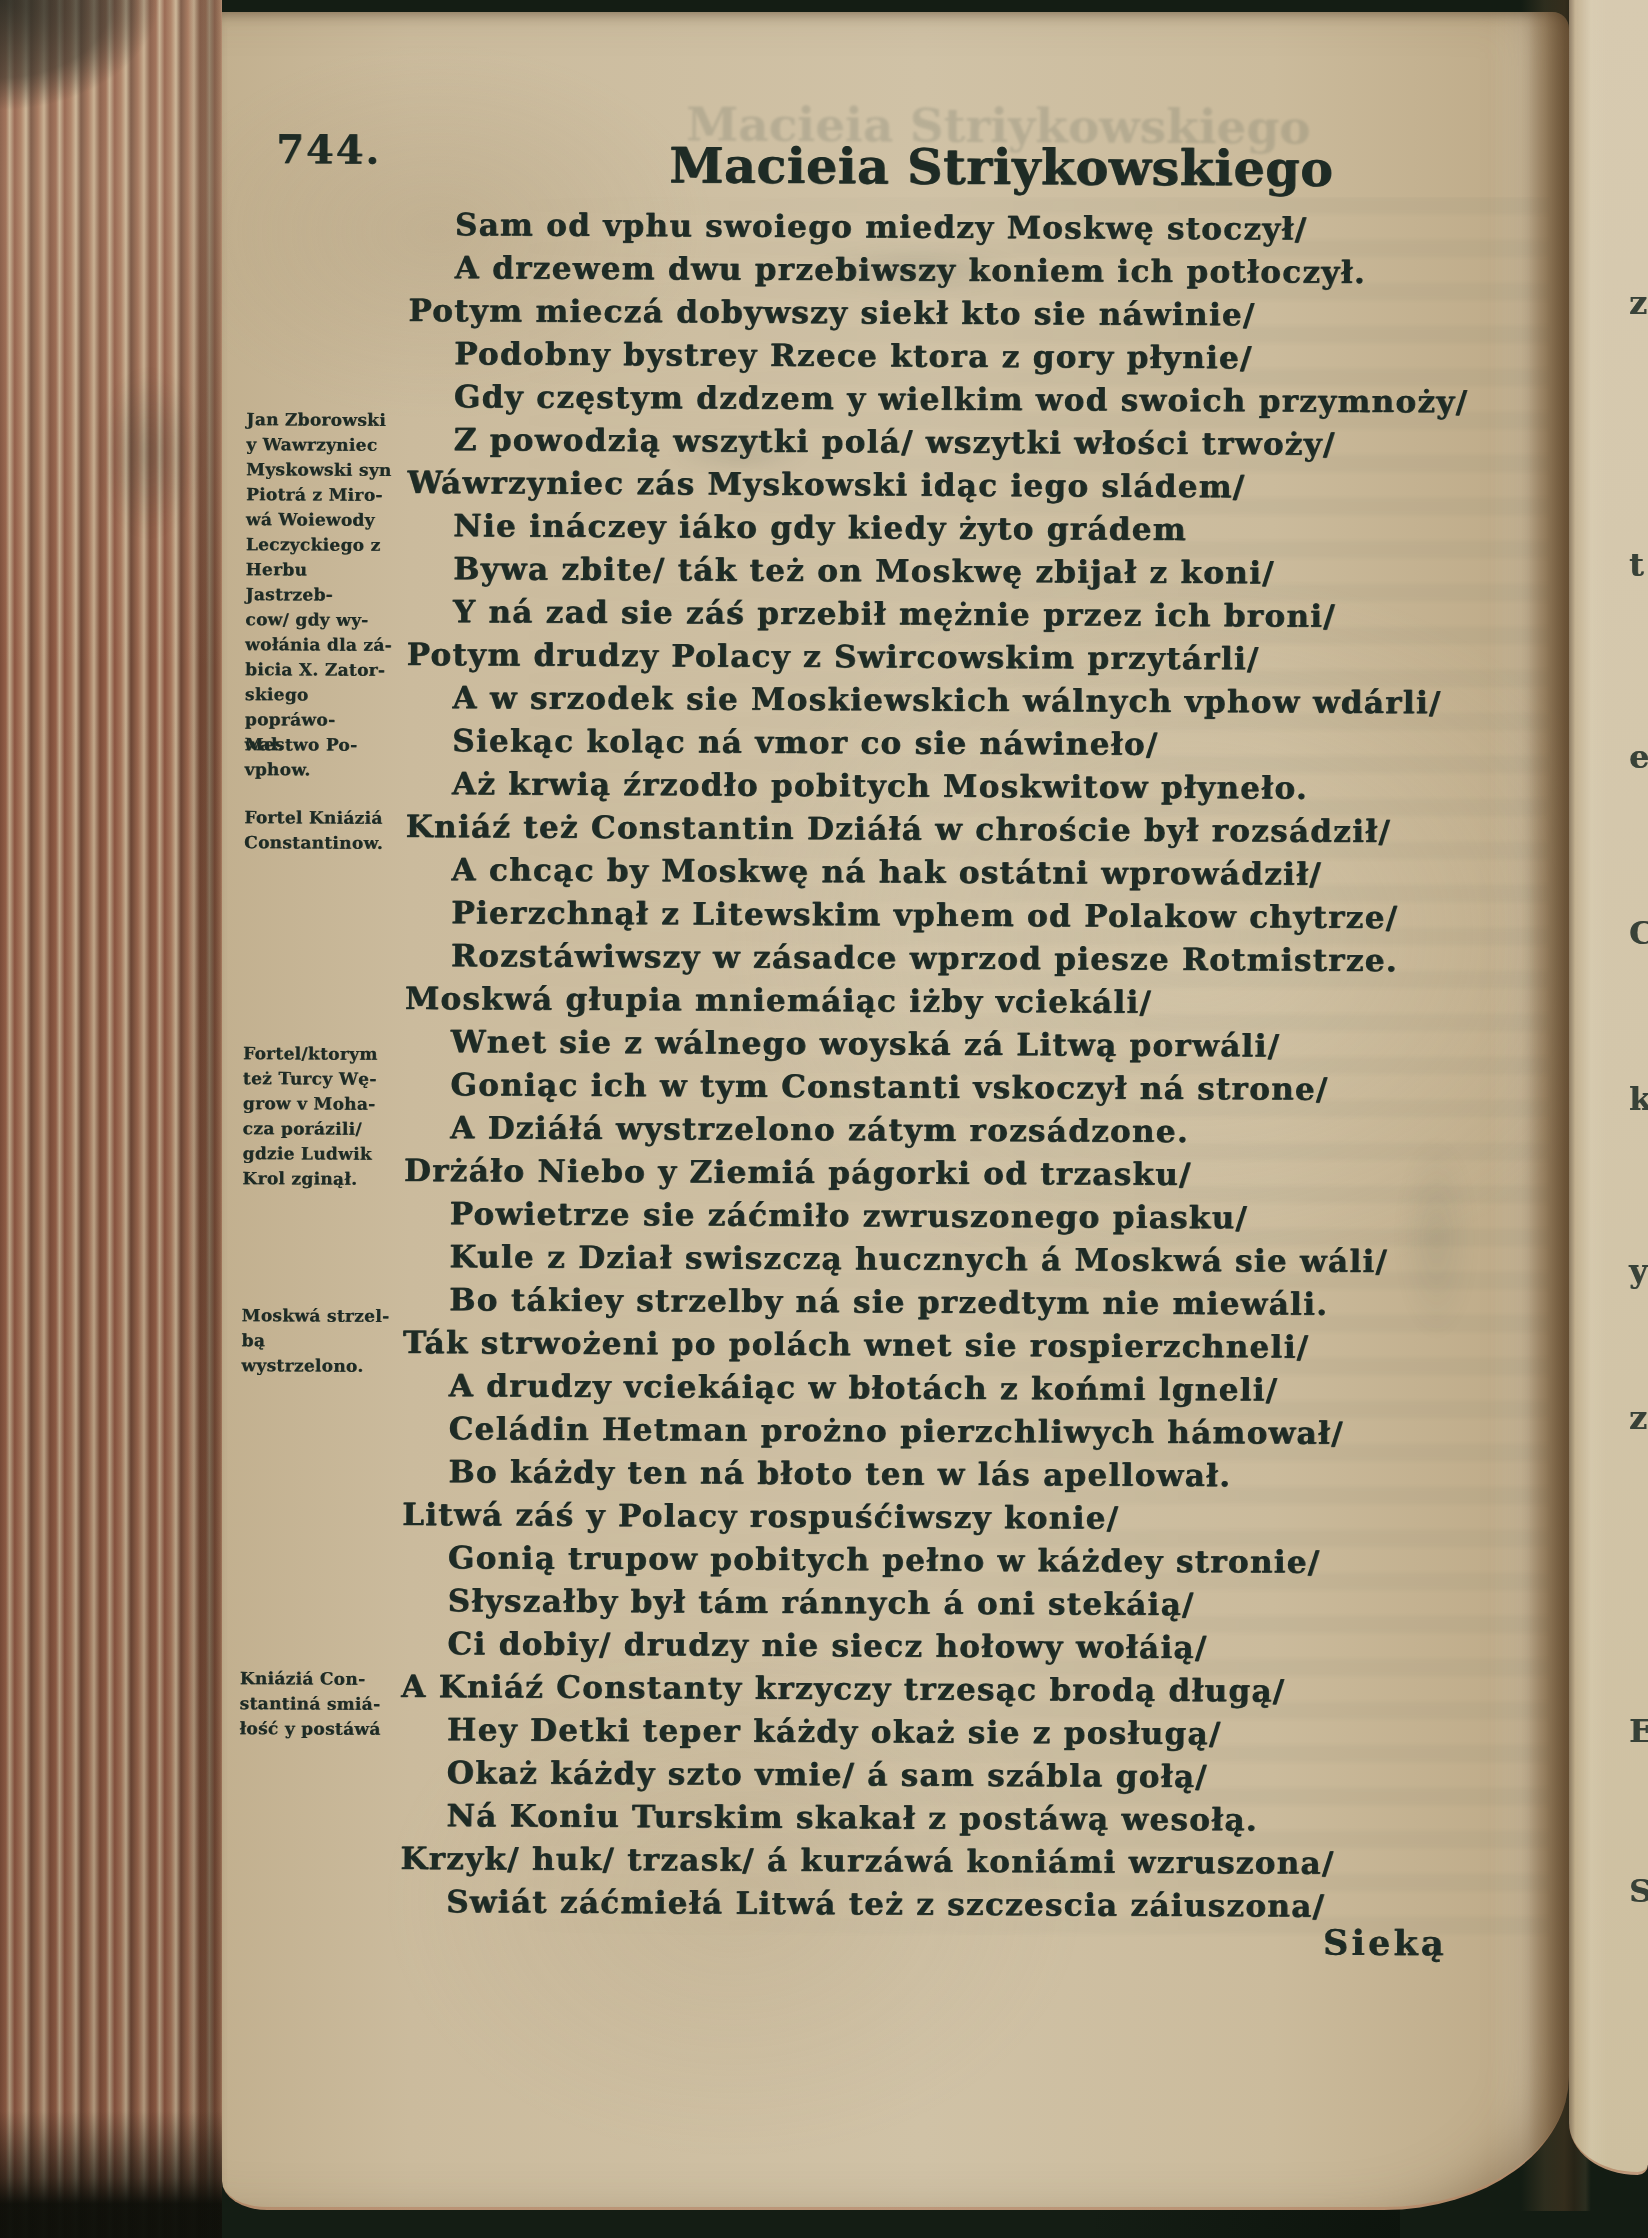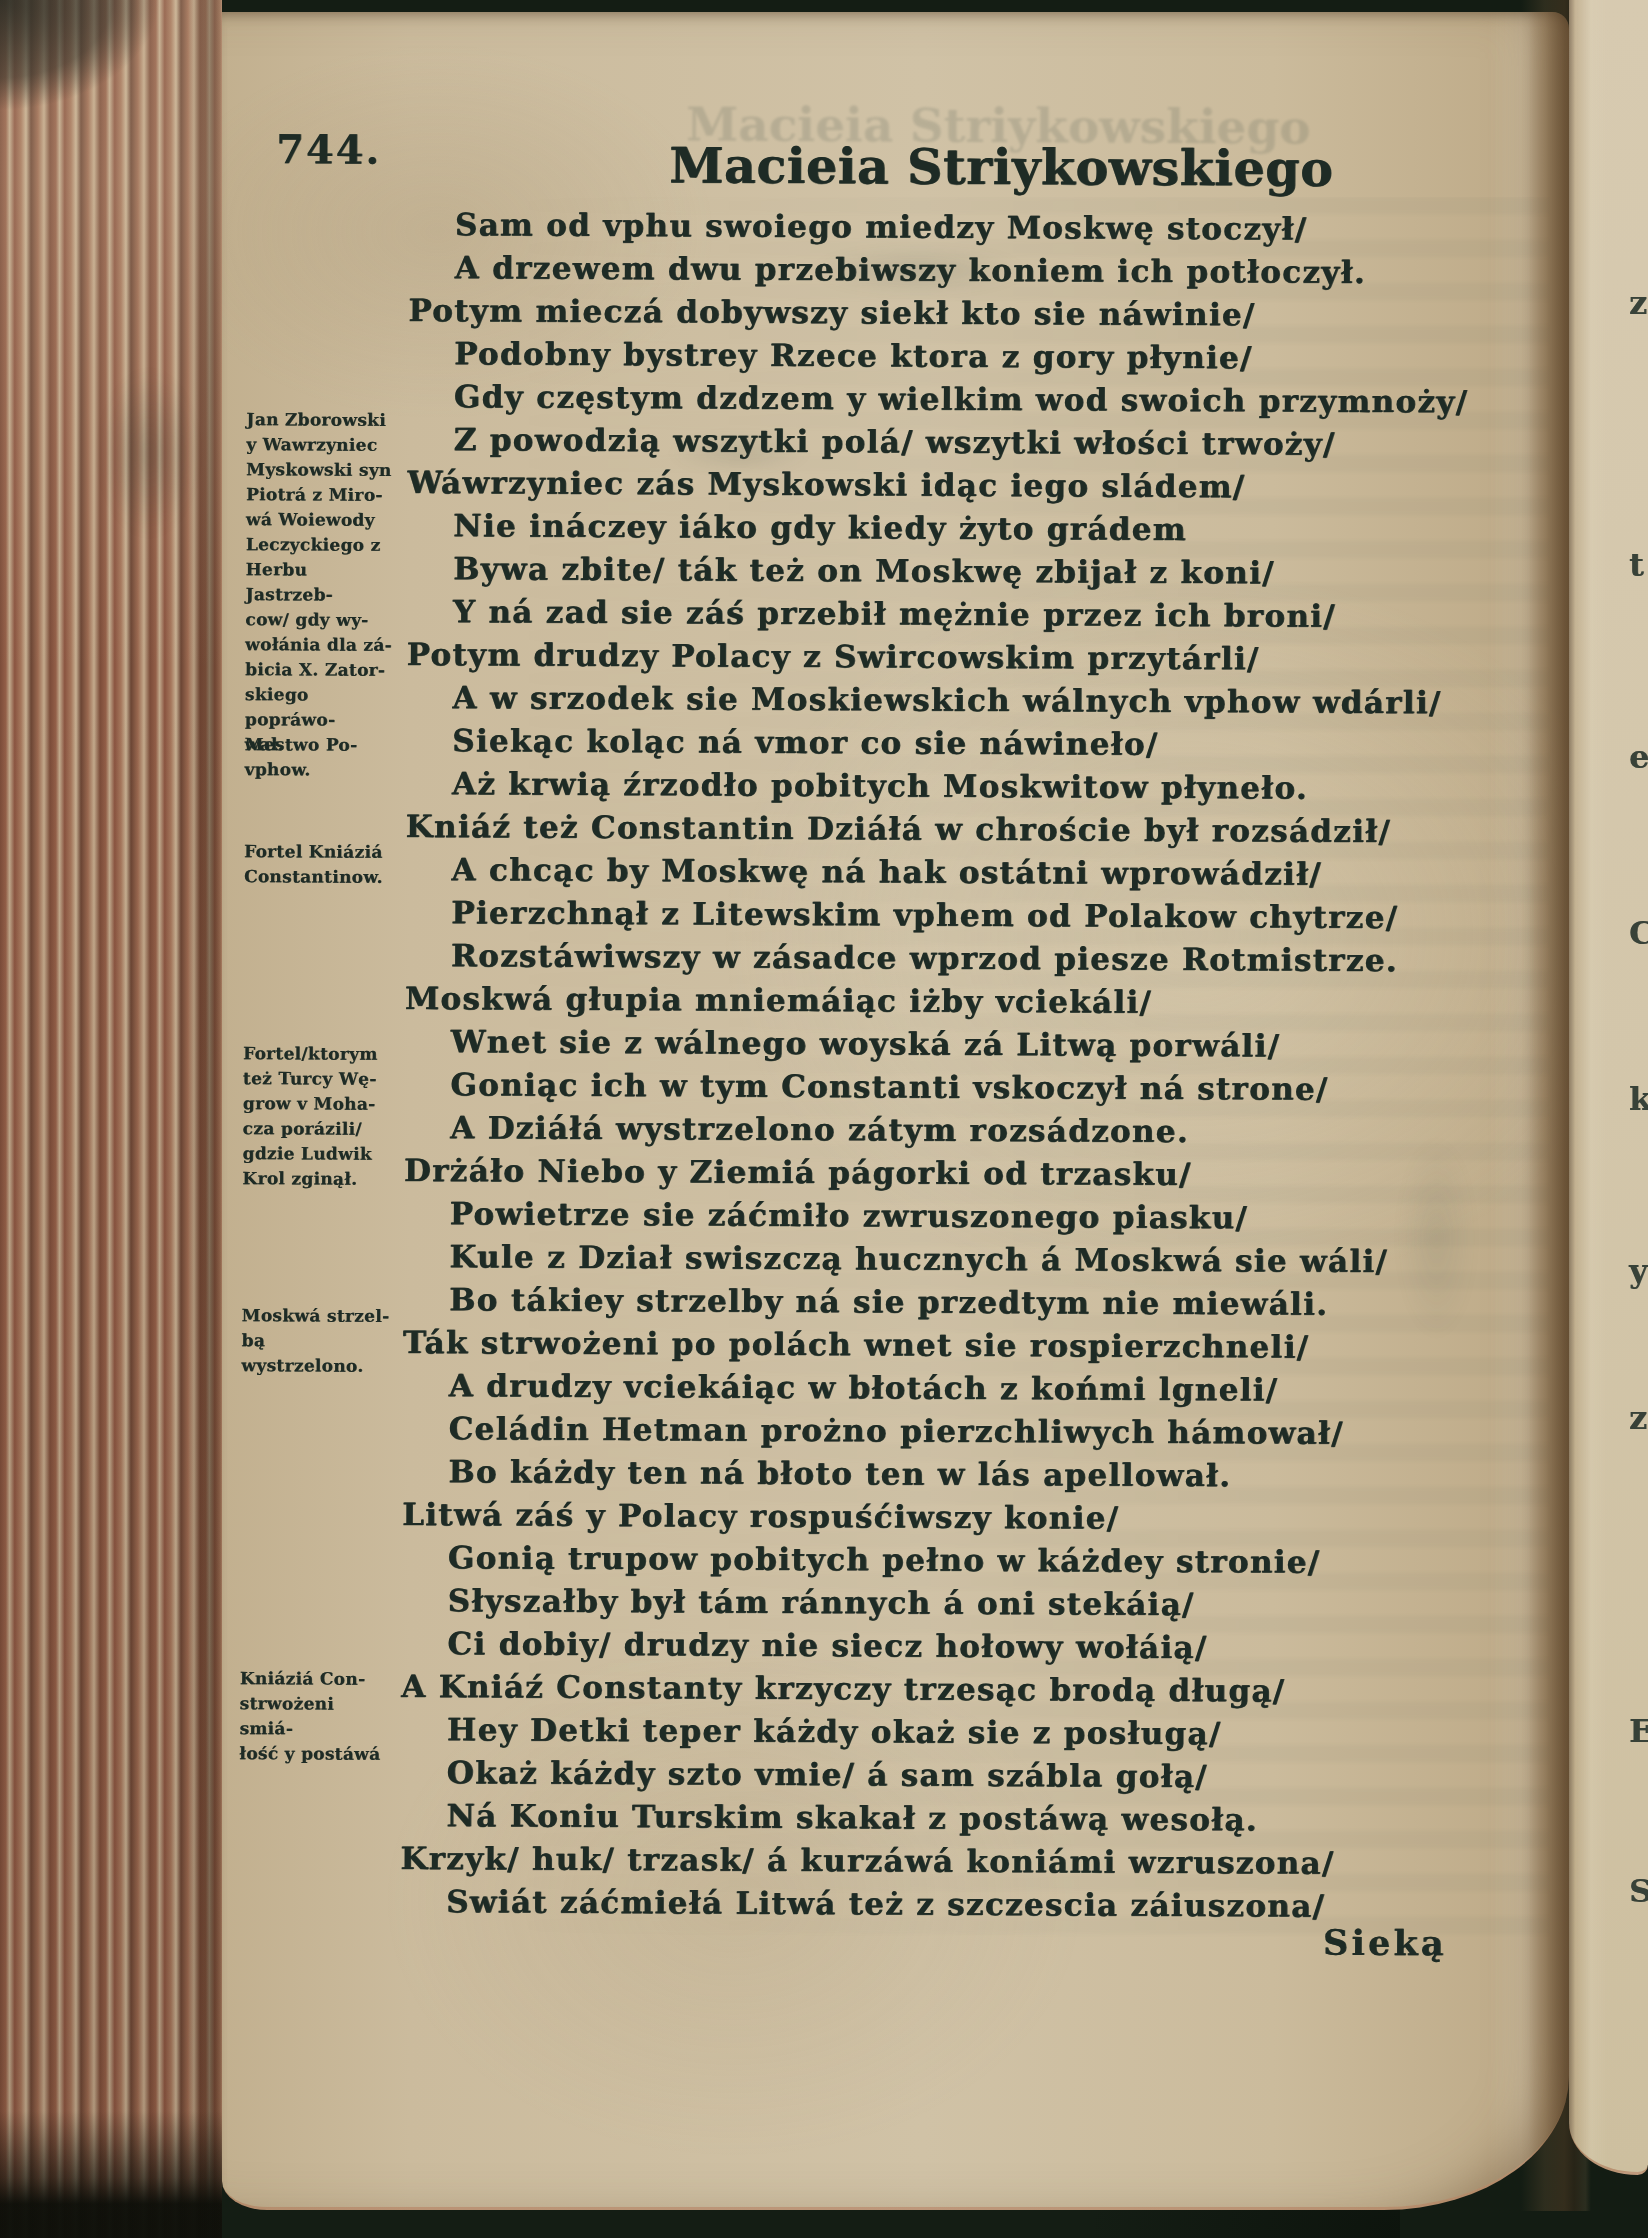--- a/index.html
+++ b/index.html
@@ -192,32 +192,32 @@
 wá Woiewody
 Leczyckiego z
 Herbu Jastrzeb-
 cow/ gdy wy-
 wołánia dla zá-
 bicia X. Zator-
 skiego popráwo-
 wał.</div>
       <div class="note" style="top:721px">Mestwo Po-
 vphow.</div>
-      <div class="note" style="top:828px">Fortel Kniáziá
+      <div class="note" style="top:794px">Fortel Kniáziá
 Constantinow.</div>
       <div class="note" style="top:1030px">Fortel/ktorym
 też Turcy Wę-
 grow v Moha-
 cza porázili/
 gdzie Ludwik
 Krol zginął.</div>
       <div class="note" style="top:1292px">Moskwá strzel-
 bą wystrzelono.</div>
       <div class="note" style="top:1655px">Kniáziá Con-
-strwożeni smiá-
+stantiná smiá-
 łość y postáwá</div>
 
       <div class="catchword">Sieką</div>
     </div>
   </div>
 
   <div class="gutter"></div>
 
   <div class="next-page">
     <span class="frag" style="top:284px">z</span>

